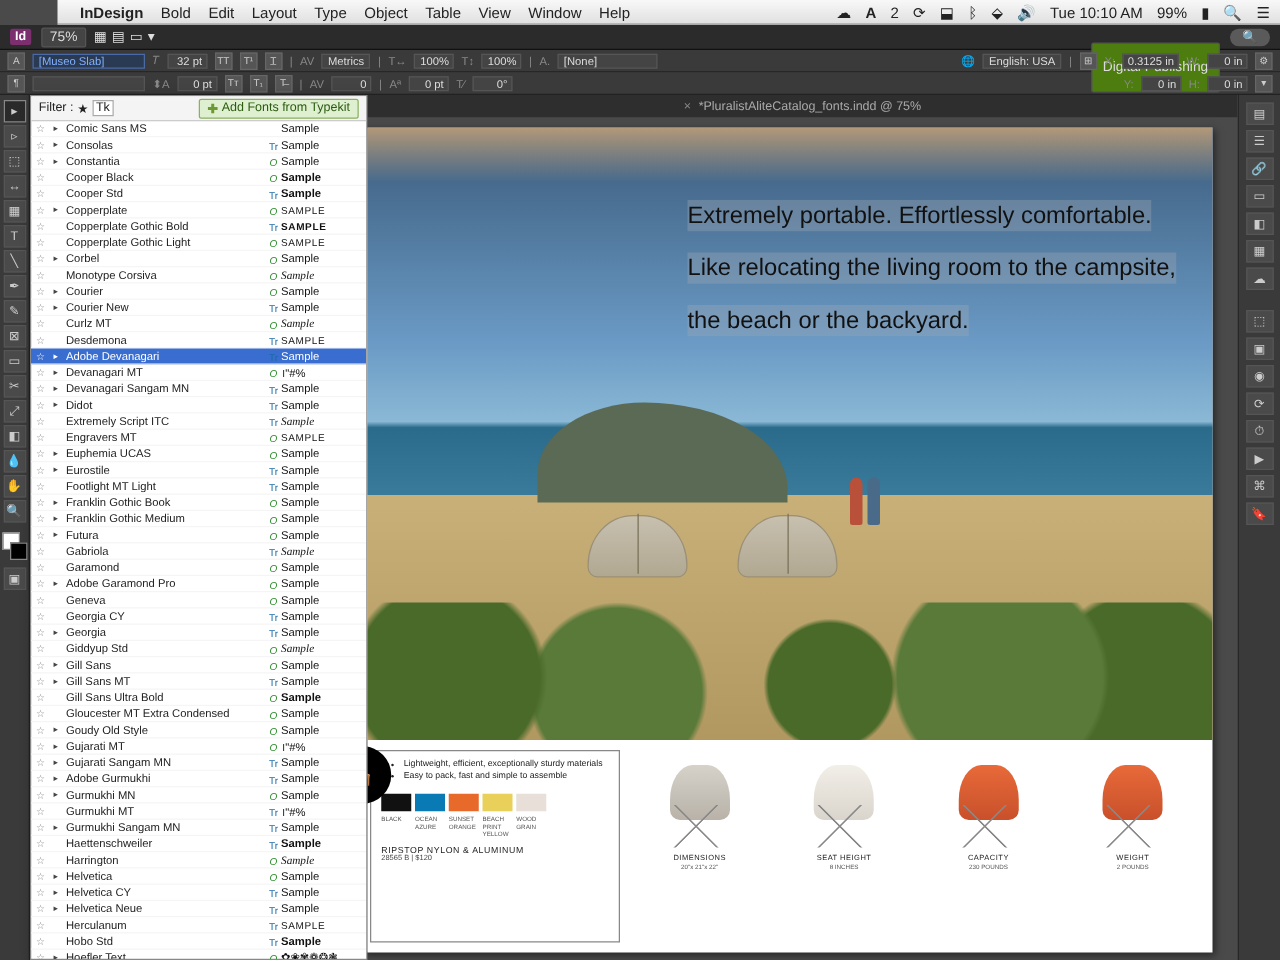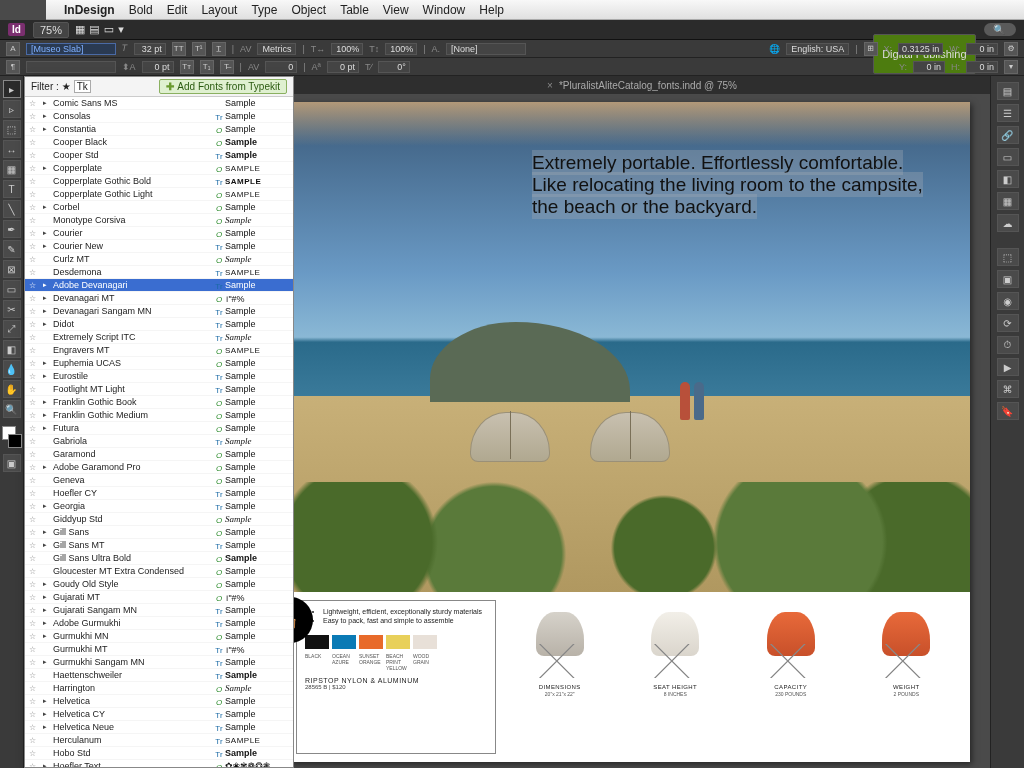--- a/index.html
+++ b/index.html
@@ -64,21 +64,21 @@
 .hill { position: absolute; top: 220px; left: 140px; width: 200px; height: 80px; background: #5a6a55; border-radius: 60% 80% 0 0 / 100% 120% 0 0; }
 .tent { position: absolute; width: 80px; height: 50px; top: 310px; background: linear-gradient(180deg,#c8c0b0 0%, #b0a890 100%); border-radius: 45% 45% 8px 8px / 80% 80% 8px 8px; border: 1px solid #9a9078; }
 .tent::after { content: ''; position: absolute; left: 50%; top: -2px; width: 1px; height: 100%; background: #7a7058; }
 .tent.t1 { left: 180px; }
 .tent.t2 { left: 300px; }
 .people { position: absolute; top: 280px; left: 390px; width: 28px; height: 70px; }
 .people::before, .people::after { content: ''; position: absolute; top: 0; width: 10px; height: 38px; border-radius: 5px 5px 2px 2px; }
 .people::before { left: 0; background: #b8503a; }
 .people::after { left: 14px; background: #4a6a8a; }
 .foliage { position: absolute; bottom: -10px; left: 0; right: 0; height: 120px; background: radial-gradient(circle at 10% 50%, #4a6a2a 12%, transparent 13%), radial-gradient(circle at 30% 60%, #5a7a3a 14%, transparent 15%), radial-gradient(circle at 55% 55%, #4a6a2a 13%, transparent 14%), radial-gradient(circle at 75% 50%, #5a7a3a 16%, transparent 17%), radial-gradient(circle at 92% 58%, #4a6a2a 12%, transparent 13%); }
-.photo .headline { position: absolute; top: 50px; left: 242px; width: 410px; font-family: Georgia, serif; font-size: 19px; line-height: 22px; color: #111; }
+.photo .headline { position: absolute; top: 50px; left: 260px; width: 410px; font-family: Georgia, serif; font-size: 19px; line-height: 42px; color: #111; }
 .photo .headline span { background: rgba(160,170,180,.35); padding: 2px 0; }
 .page-bottom { flex: 1; display: flex; padding: 8px 0 8px 0; }
 .spec-box { width: 200px; border: 1px solid #888; margin-left: 6px; padding: 6px 8px; font-size: 7px; color: #222; display: flex; flex-direction: column; position: relative; }
 .spec-box .circle { position: absolute; top: -4px; left: -30px; width: 46px; height: 46px; border-radius: 50%; background: #000; display: flex; align-items: center; justify-content: center; color: #fff; font-size: 18px; }
 .spec-box ul { list-style: disc; margin-left: 18px; margin-bottom: 6px; line-height: 1.3; }
 .swatch-row { display: flex; gap: 3px; margin: 4px 0; }
 .swatch-row .sw { width: 24px; height: 14px; }
 .swatch-labels { display: flex; gap: 3px; font-size: 5px; color: #555; text-transform: uppercase; }
 .swatch-labels span { width: 24px; }
 .spec-box .mat-title { margin-top: 6px; font-size: 7px; letter-spacing: .5px; color: #222; }
@@ -106,20 +106,35 @@
   <span class="menu-item">Bold</span>
   <span class="menu-item">Edit</span>
   <span class="menu-item">Layout</span>
   <span class="menu-item">Type</span>
   <span class="menu-item">Object</span>
   <span class="menu-item">Table</span>
   <span class="menu-item">View</span>
   <span class="menu-item">Window</span>
   <span class="menu-item">Help</span>
   <span class="spacer"></span>
+  <span class="status-icons">
+    <span>☁</span>
+    <span style="font-weight:bold">A</span>
+    <span>2</span>
+    <span>⟳</span>
+    <span>⬓</span>
+    <span>ᛒ</span>
+    <span>⬙</span>
+    <span>🔊</span>
+    <span>Tue 10:10 AM</span>
+    <span>99%</span>
+    <span>▮</span>
+    <span>🔍</span>
+    <span>☰</span>
+  </span>
 </div>
 
 <div class="app-header">
   <span class="id-badge">Id</span>
   <span class="zoom">75%</span>
   <span style="margin-left:6px">▦</span>
   <span style="margin-left:4px">▤</span>
   <span style="margin-left:4px">▭</span>
   <span style="margin-left:4px">▾</span>
   <span class="spacer"></span>
@@ -425,21 +440,21 @@
         <div class="font-row">
           <span class="star">☆</span>
           <span class="arrow"></span>
           <span class="fname">Geneva</span>
           <span class="ftype">Tr</span>
           <span class="sample ">Sample</span>
         </div>
         <div class="font-row">
           <span class="star">☆</span>
           <span class="arrow"></span>
-          <span class="fname">Hoefler CY</span>
+          <span class="fname">Georgia CY</span>
           <span class="ftype">Tr</span>
           <span class="sample ">Sample</span>
         </div>
         <div class="font-row">
           <span class="star">☆</span>
           <span class="arrow">▸</span>
           <span class="fname">Georgia</span>
           <span class="ftype o">O</span>
           <span class="sample ">Sample</span>
         </div>

